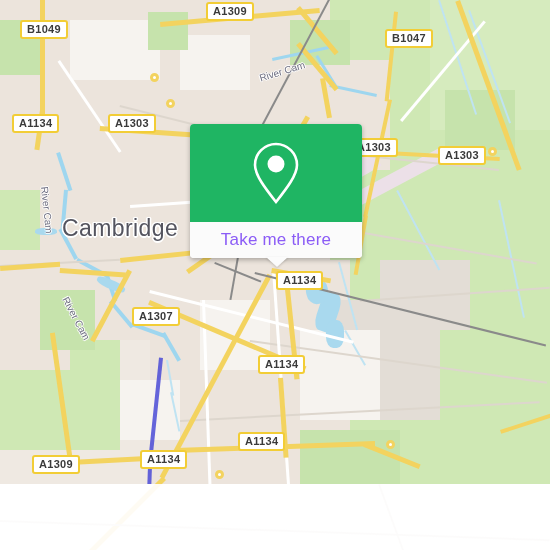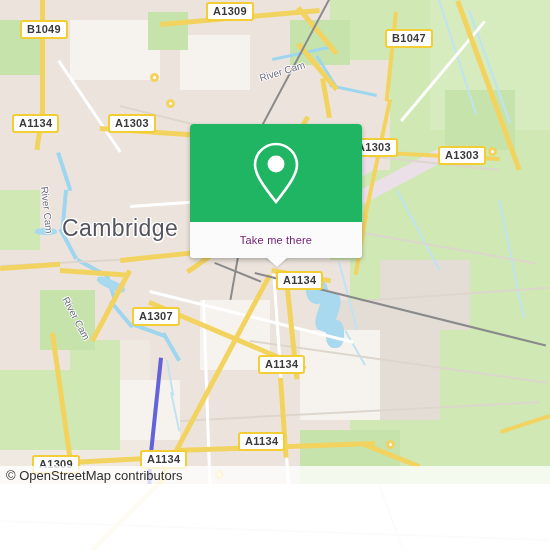--- a/index.html
+++ b/index.html
@@ -100,21 +100,21 @@
   #card-top {
     height:98px; width:100%;
     background:#1fb563;
     display:flex; align-items:center; justify-content:center;
   }
   #card-bottom {
     height:36px; width:100%;
     background:#fbfbfb;
     display:flex; align-items:center; justify-content:center;
   }
-  #card-label { color:#701a75; font-size:11px; letter-spacing:.2px; }
+  #card-label { color:#8b5cf6; font-size:17px; letter-spacing:.2px; }
   #card-tail {
     position:absolute; left:266px; top:257px;
     width:0; height:0;
     border-left:11px solid transparent;
     border-right:11px solid transparent;
     border-top:10px solid #fbfbfb;
     filter:drop-shadow(0 1px 1px rgba(0,0,0,.18));
   }
 
   
@@ -265,21 +265,20 @@
         <div class="shield" style="left: 350px; top: 138px;">A1303</div>
         <div class="shield" style="left: 438px; top: 146px;">A1303</div>
         <div class="shield" style="left: 276px; top: 271px;">A1134</div>
         <div class="shield" style="left: 132px; top: 307px;">A1307</div>
         <div class="shield" style="left: 258px; top: 355px;">A1134</div>
         <div class="shield" style="left: 238px; top: 432px;">A1134</div>
         <div class="shield" style="left: 32px; top: 455px;">A1309</div>
         <div class="shield" style="left: 140px; top: 450px;">A1134</div>
       </div>
 
-    <div id="attribution">© OpenStreetMap contributors</div>
   </div>
 
   <div id="map-fade">
     <div class="fadeinner">
 
       <div class="road major" style="left:166px;top:480px;width:120px;height:5px;transform:rotate(135deg);"></div>
       <div class="road grey" style="left:0;top:520px;width:550px;height:2px;transform:rotate(2deg);"></div>
       <div class="road grey" style="left:380px;top:484px;width:120px;height:2px;transform:rotate(70deg);"></div>
     </div>
   </div>

